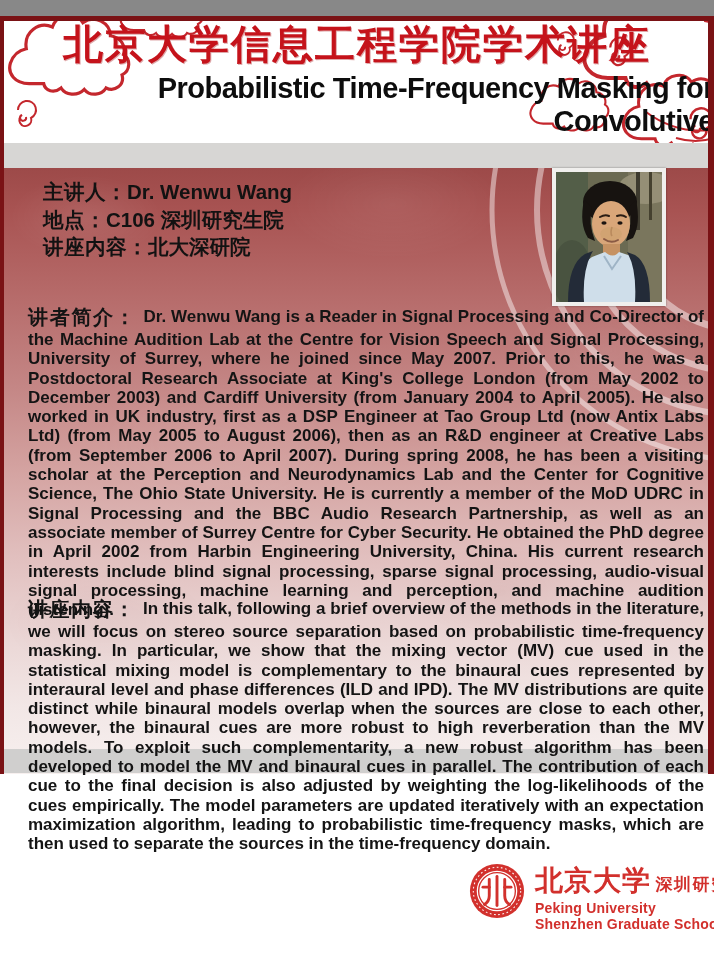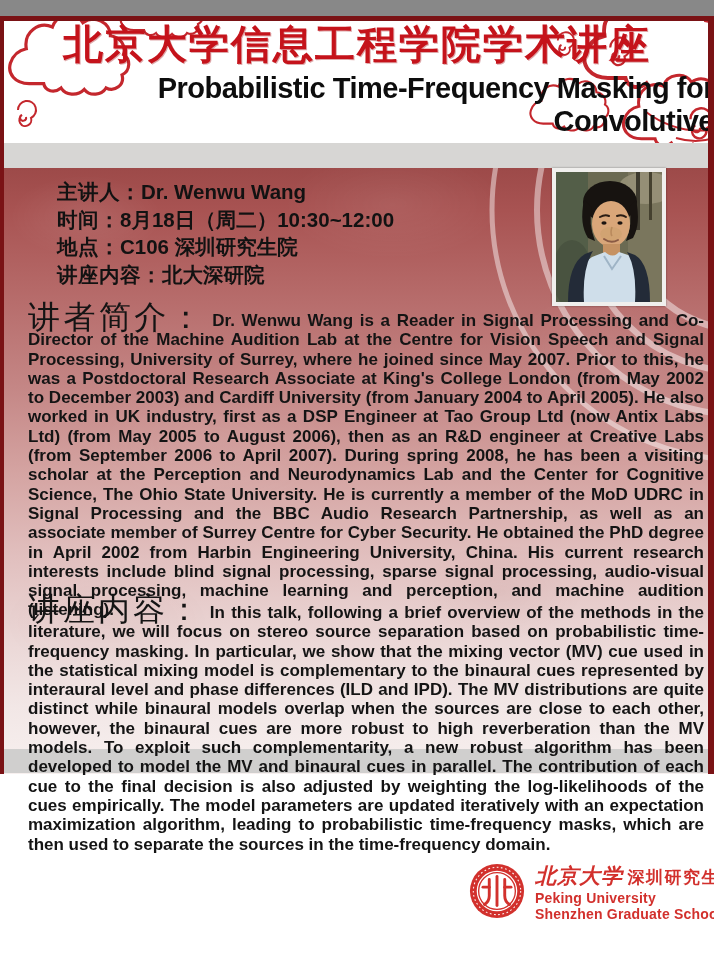--- a/index.html
+++ b/index.html
@@ -39,45 +39,45 @@
   .banner-title{
     position:absolute;left:0;top:3px;width:714px;text-align:center;z-index:3;
     font-family:"DejaVu Serif","Liberation Serif",serif;font-weight:bold;
     font-size:40px;line-height:50px;color:#c5131b;letter-spacing:2px;
     text-shadow:1px 1px 0 rgba(160,10,15,.35);
   }
   .en-title{
     position:absolute;left:0;top:56px;width:714px;text-align:right;z-index:3;
     font-weight:bold;font-size:29px;line-height:33px;color:#0d0d0d;letter-spacing:-.5px;
   }
-  .info-block{position:absolute;left:57px;top:162px;z-index:3;}
+  .info-block{position:absolute;left:43px;top:162px;z-index:3;}
   .info-row{font-size:20.5px;line-height:27.5px;font-weight:bold;color:#121212;}
   .info-row .lbl{letter-spacing:.5px;}
   .photo-frame{
     position:absolute;left:552px;top:152px;z-index:3;
     border:4px solid #f0efed;box-shadow:0 0 2px rgba(0,0,0,.4);
     width:106px;height:130px;background:#6b6a52;
   }
   .para{
     position:absolute;left:28px;width:676px;z-index:3;
     text-align:justify;font-weight:bold;color:#141414;
     font-size:17px;line-height:19.3px;
   }
   .para-bio{top:288px;}
   .para-talk{top:580px;}
   .cn-head{
-    font-size:32px;line-height:26px;letter-spacing:1.5px;font-weight:400;
+    font-size:20px;line-height:26px;letter-spacing:1.5px;font-weight:700;
     padding-right:7px;vertical-align:-2px;
   }
   .footer{position:absolute;left:468px;top:846px;z-index:3;display:flex;align-items:flex-start;}
   .footer-text{margin-left:9px;color:#d2302c;}
   .footer-cn{white-space:nowrap;}
   .footer-cn .cal{
-    font-family:"DejaVu Serif","Liberation Serif",serif;font-style:italic;font-weight:bold;
-    font-size:21px;letter-spacing:1px;
+    font-family:"DejaVu Serif","Liberation Serif",serif;font-weight:bold;
+    font-size:28px;letter-spacing:1px;
   }
   .footer-cn .dept{font-weight:bold;font-size:17px;letter-spacing:1.5px;}
   .footer-en{font-weight:bold;font-size:14px;line-height:16px;letter-spacing:.2px;}
 </style>
 </head>
 <body>
 
 <div class="poster">
 
   <div class="banner-bg"></div>
@@ -114,23 +114,20 @@
   </svg>
 
   <div class="banner-title">北京大学信息工程学院学术讲座</div>
   <div class="en-title">
     <div>Probabilistic Time-Frequency Masking for Convolutive</div>
   </div>
 
   <div class="info-block">
     <div class="info-row">
       <span class="lbl">主讲人：</span><span>Dr. Wenwu Wang</span>
-    </div>
-    <div class="info-row">
-      <span class="lbl">时间：</span><span>8月18日（周二）10:30~12:00</span>
     </div>
     <div class="info-row">
       <span class="lbl">地点：</span><span>C106 深圳研究生院</span>
     </div>
     <div class="info-row">
       <span class="lbl">讲座内容：</span><span>北大深研院</span>
     </div>
   </div>
 
   <div class="photo-frame">

